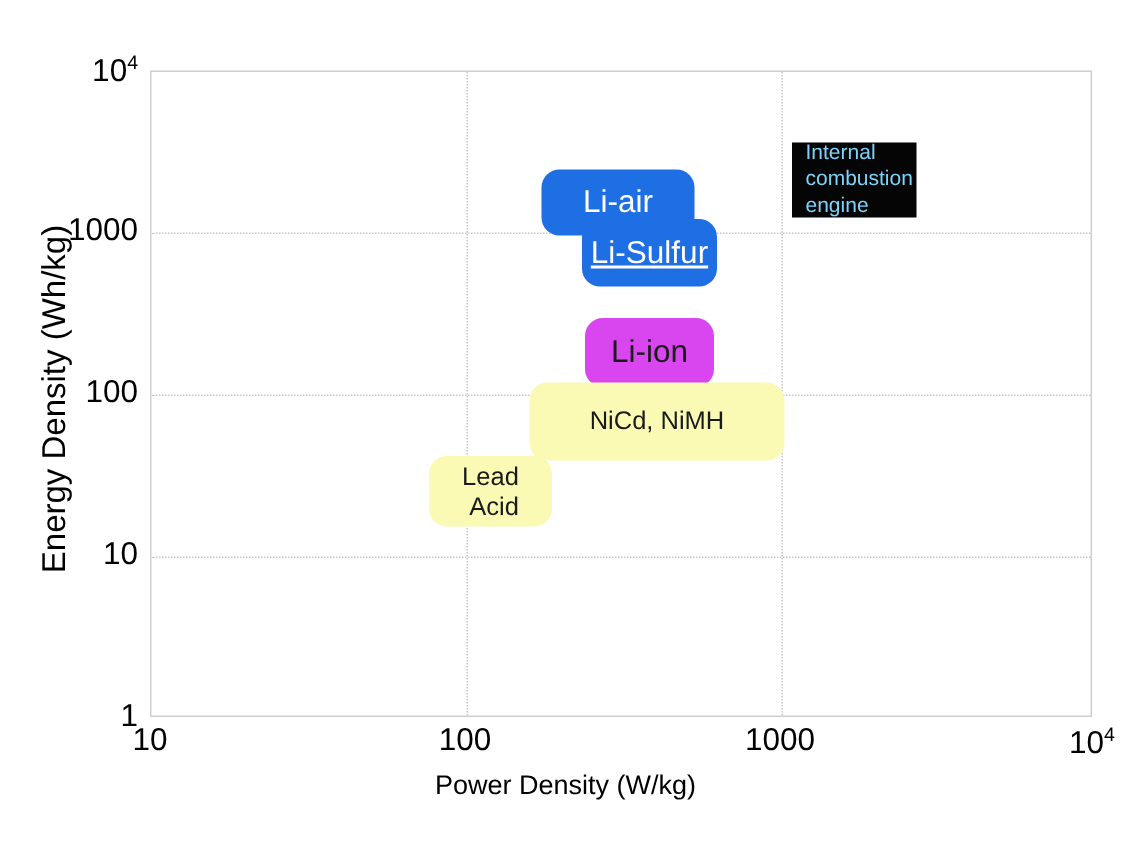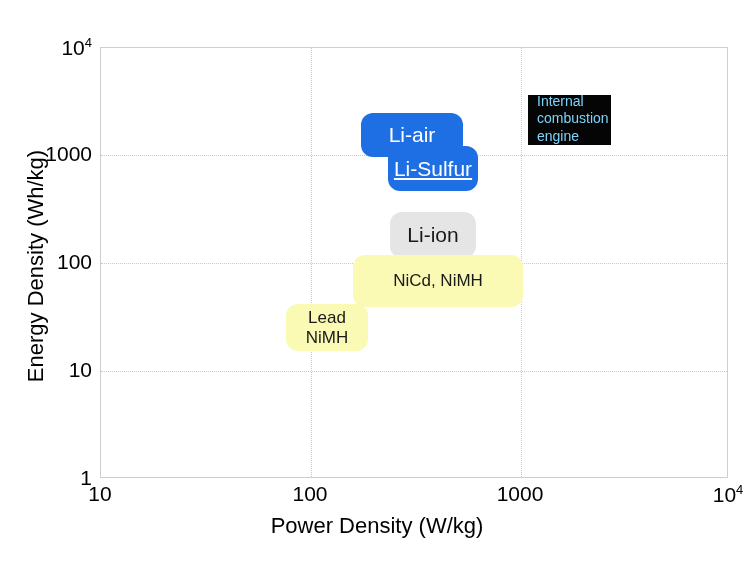--- a/index.html
+++ b/index.html
@@ -72,21 +72,21 @@
     vertical-align: super;
   }
 
   
   #xlabel {
     position: absolute;
     left: 0;
     top: 513px;
     width: 754px;
     text-align: center;
-    font-size: 22px;
+    font-size: 18px;
     color: #000000;
   }
   #ylabel-wrap {
     position: absolute;
     left: -214px;
     top: 253px;
     width: 500px;
     text-align: center;
     transform: rotate(-90deg);
     font-size: 22px;
@@ -94,26 +94,26 @@
   }
 
   
   .box {
     position: absolute;
     box-sizing: border-box;
     border-radius: 12px;
     display: flex;
     align-items: center;
     justify-content: center;
-    text-align: center;
+    text-align: right;
     line-height: 1.12;
     white-space: pre-line;
   }
   .box-blue   { background: #1f6fe4; color: #ffffff; font-size: 21px; }
-  .box-orange { background: #e5e5e5; color: #1a1a1a; font-size: 21px; }
+  .box-orange { background: #d946ef; color: #1a1a1a; font-size: 21px; }
   .box-yellow { background: #fafab4; color: #1a1a1a; font-size: 17px; }
   .box-black  { background: #050505; color: #7dd3fc; font-size: 14px;
                 text-align: left; justify-content: flex-start;
                 padding-left: 9px; line-height: 1.25; border-radius: 0; align-items: flex-end; }
 </style>
 </head>
 <body>
 
 <div id="page">
 
@@ -137,21 +137,21 @@
     <div class="box box-orange" style="left:289px; top:164px; width:86px; height:46px;">
       <span>Li-ion</span>
     </div>
 
     <div class="box box-yellow" style="left:252px; top:207px; width:170px; height:52px;">
       <span>NiCd, NiMH</span>
     </div>
 
     <div class="box box-yellow" style="left:185px; top:256px; width:82px; height:47px;">
       <span>Lead
-NiMH</span>
+Acid</span>
     </div>
 
     <div class="box box-black" style="left:427px; top:47px; width:83px; height:50px;">
       <span>Internal
 combustion
 engine</span>
     </div>
   </div>
 
   <div id="ytick-col">

